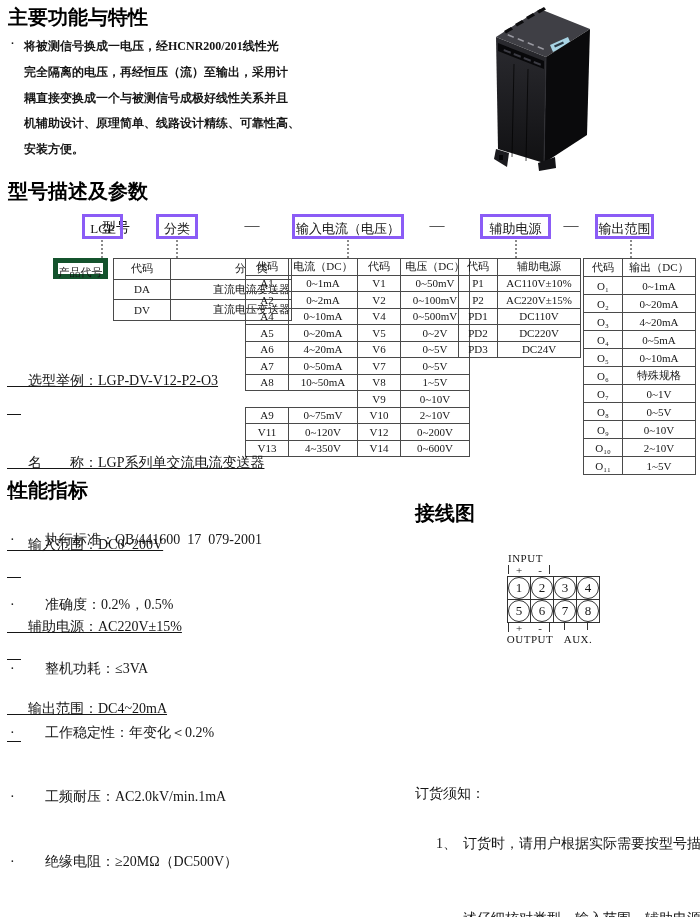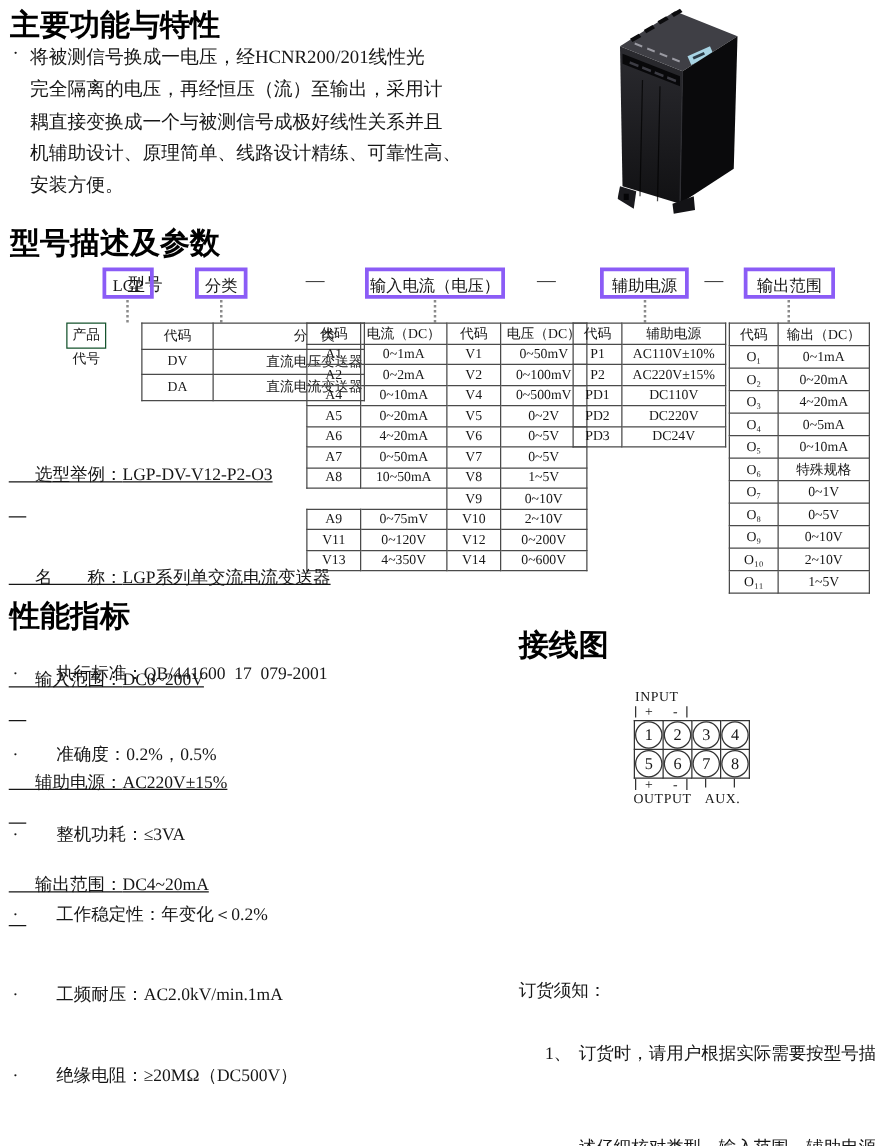--- a/index.html
+++ b/index.html
@@ -1,32 +1,32 @@
 <!DOCTYPE html>
 <html><head>
 <meta charset="utf-8">
 <style>
   html,body{margin:0;padding:0;background:#fff;}
   .page{position:relative;width:700px;height:917px;background:#ffffff;color:#161616;
         font-family:"Liberation Serif",serif;overflow:hidden;}
   .hd{position:absolute;margin:0;font-family:"Liberation Sans",sans-serif;
-      font-weight:700;font-size:24px;color:#000;white-space:nowrap;}
+      font-weight:700;font-size:20px;color:#000;white-space:nowrap;}
   
   .para{position:absolute;left:8px;top:34px;padding-left:16px;}
   .para .bullet{position:absolute;left:2px;top:1px;font-size:15px;}
-  .fline{font-size:15px;line-height:25.8px;white-space:pre;}
+  .fline{font-size:12px;line-height:25.8px;white-space:pre;font-weight:bold;}
   
   .dprefix{position:absolute;left:58px;top:219px;font-size:14px;margin-left:44px;}
   .dbox{position:absolute;top:214px;height:25px;line-height:23px;border:3px solid #8b5cf6;
         box-sizing:border-box;text-align:center;font-size:13px;white-space:nowrap;}
   .dash{position:absolute;top:214px;height:25px;line-height:23px;text-align:center;font-size:15px;}
   .conn{position:absolute;top:240px;height:18px;width:0;border-left:2px dotted #8a8a8a;}
   
-  .pbox{position:absolute;left:53px;top:258px;width:32px;height:21px;line-height:19px;
-        border:1px solid #14532d;box-sizing:border-box;text-align:center;font-size:11px;}
+  .pbox{position:absolute;left:53px;top:258px;width:55px;height:21px;line-height:19px;
+        border:5px solid #14532d;box-sizing:border-box;text-align:center;font-size:11px;}
   table.tbl{position:absolute;border-collapse:collapse;table-layout:fixed;}
   .tbl th,.tbl td{border:1px solid #4a4a4a;font-weight:normal;text-align:center;
                   padding:0 1px;font-size:11px;white-space:nowrap;overflow:hidden;}
   .tbl td.empty,.tbl th.empty{border:none;}
   .t-class{left:113px;top:258px;}
   .t-class th,.t-class td{height:19.5px;}
   .t-class th:nth-child(1),.t-class td:nth-child(1){width:54px;}
   .t-class th:nth-child(2),.t-class td:nth-child(2){width:69px;padding-left:42px;}
   .t-input{left:245px;top:258px;}
   .t-input th,.t-input td{height:15.5px;}
@@ -138,46 +138,46 @@
   <h1 class="hd" style="left:8px;top:178px;">型号描述及参数</h1>
 
   <span class="dprefix">型号</span>
   <div class="dbox" style="left:82px;width:41px;">LGP</div>
   <div class="dbox" style="left:156px;width:42px;">分类</div>
   <div class="dash" style="left:237px;width:30px;">—</div>
   <div class="dbox" style="left:292px;width:112px;">输入电流（电压）</div>
   <div class="dash" style="left:422px;width:30px;">—</div>
   <div class="dbox" style="left:480px;width:71px;">辅助电源</div>
   <div class="dash" style="left:556px;width:30px;">—</div>
-  <div class="dbox" style="left:595px;width:73px;">输出范围</div>
+  <div class="dbox" style="left:595px;width:59px;">输出范围</div>
 
   <div class="conn" style="left:101px;"></div>
   <div class="conn" style="left:176px;"></div>
   <div class="conn" style="left:347px;"></div>
   <div class="conn" style="left:515px;"></div>
   <div class="conn" style="left:630px;"></div>
 
   <div class="pbox">产品代号</div>
 
   <table class="tbl t-class">
     <thead>
         <tr>
       <th>代码</th>
       <th>分　类</th>
     </tr>
       </thead>
     <tbody>
     <tr>
+      <td>DA</td>
+      <td>直流电流变送器</td>
+    </tr>
+
+    <tr>
       <td>DV</td>
       <td>直流电压变送器</td>
-    </tr>
-
-    <tr>
-      <td>DA</td>
-      <td>直流电流变送器</td>
     </tr>
   </tbody>
   </table>
 
   <table class="tbl t-input">
     <thead>
         <tr>
       <th>代码</th>
       <th>电流（DC）</th>
       <th>代码</th>

